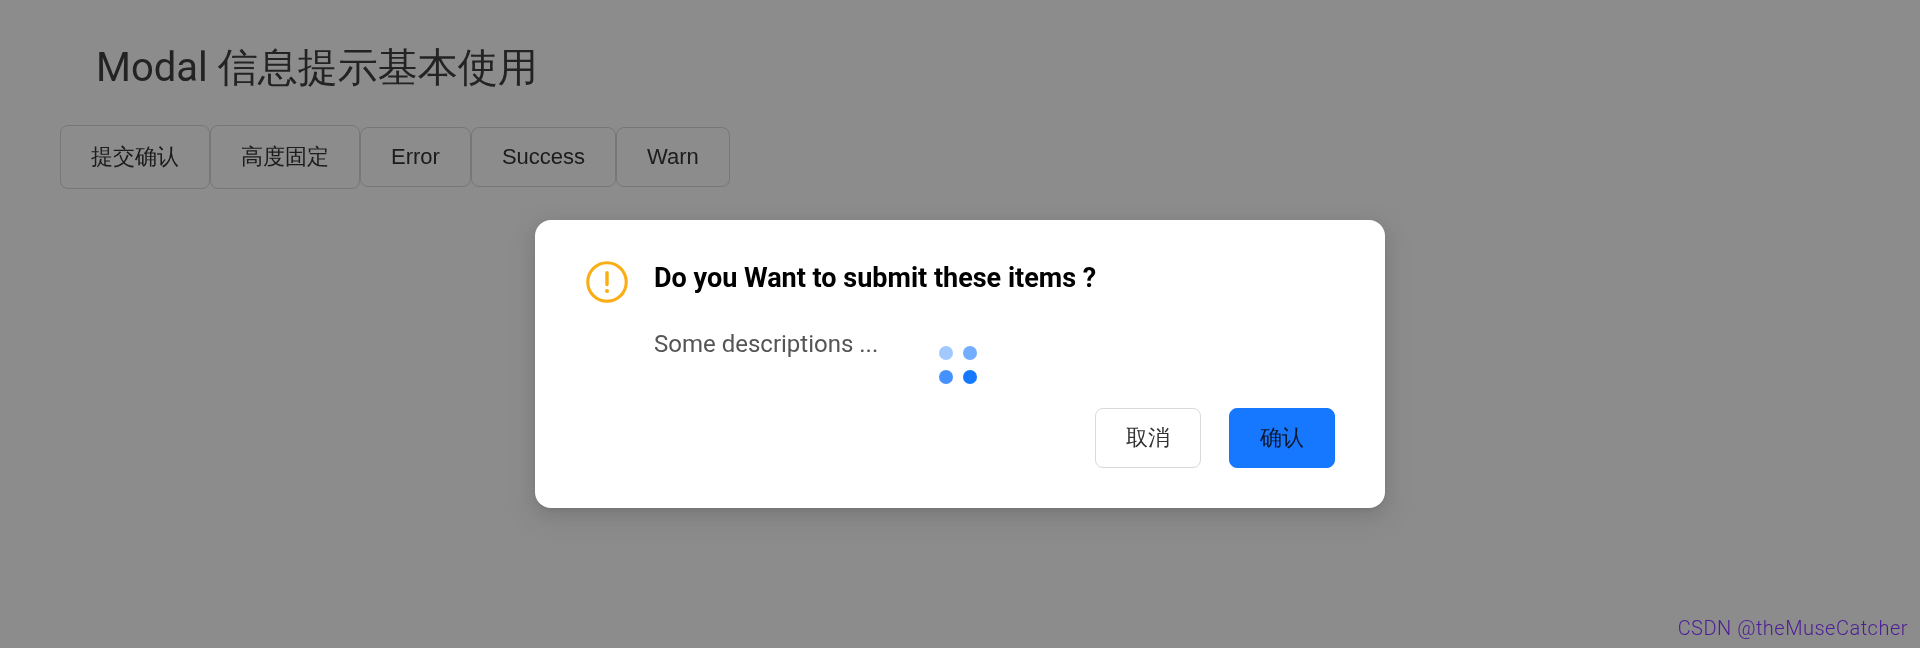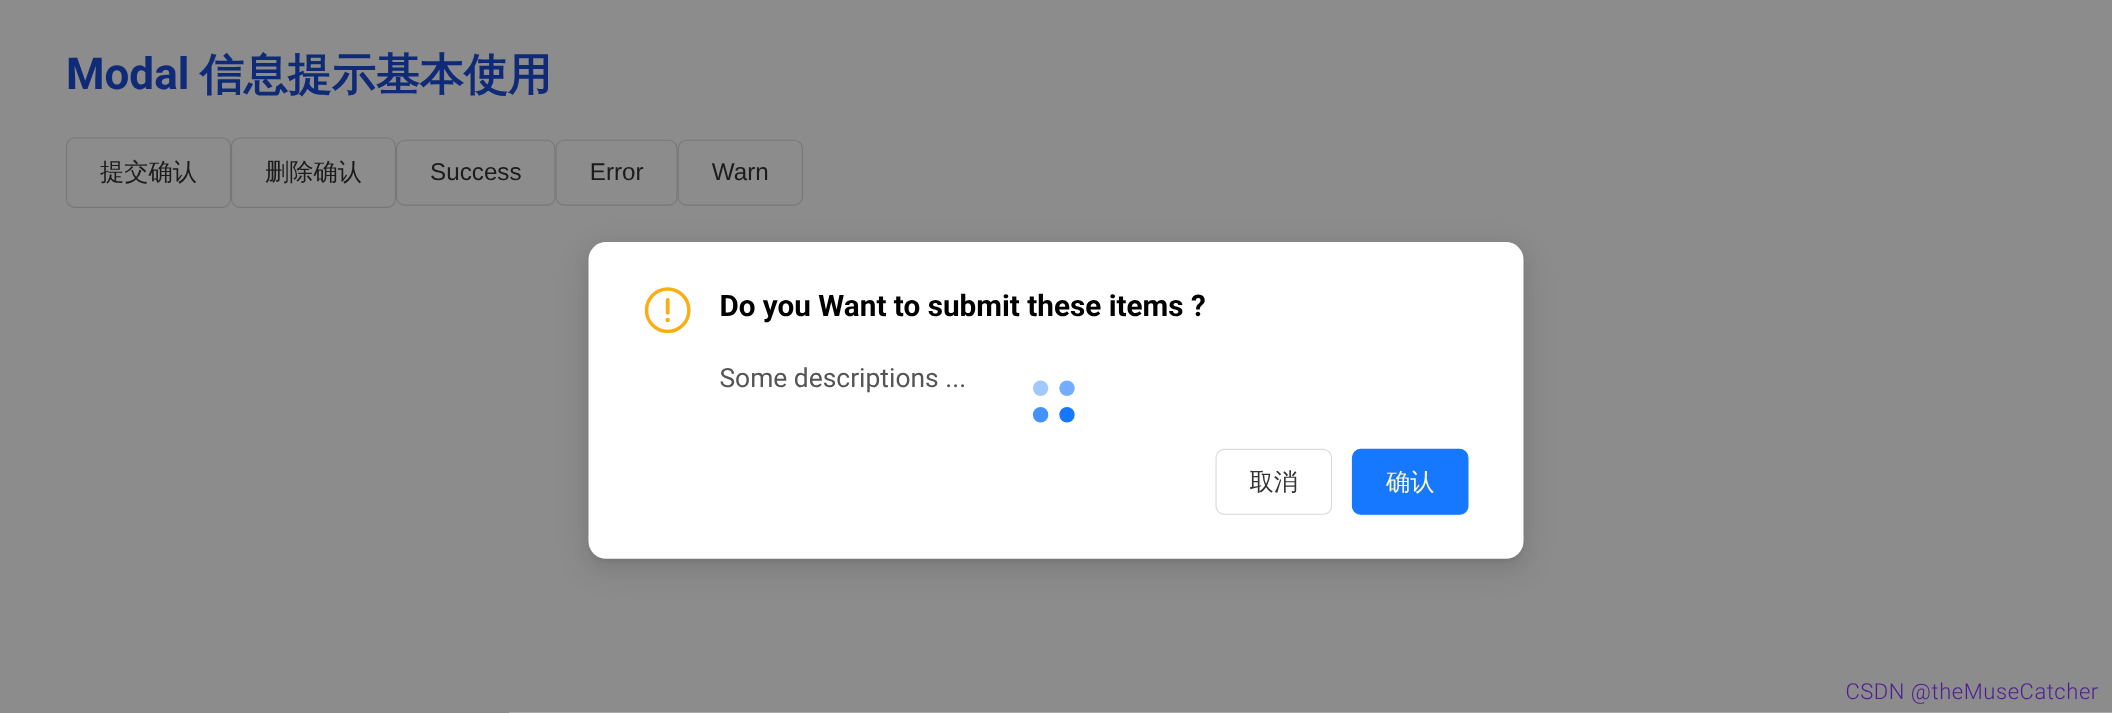--- a/index.html
+++ b/index.html
@@ -13,23 +13,24 @@
       height: 648px;
       background: #ffffff;
       position: relative;
       overflow: hidden;
     }
     .page-content {
       padding: 40px 60px;
     }
     .page-title {
       font-size: 40px;
-      font-weight: 700;
-      color: #1d4ed8;
+      font-weight: 400;
+      color: #404040;
       margin-bottom: 30px;
+      margin-left: 36px;
     }
     .button-row {
       display: flex;
       align-items: center;
     }
     .btn {
       background: #fff;
       border: 1px solid #d9d9d9;
       border-radius: 8px;
       padding: 16px 30px;
@@ -83,35 +84,35 @@
     }
     .modal-description {
       font-size: 24px;
       color: #555;
       margin-bottom: 50px;
       margin-top: 32px;
     }
     .modal-footer {
       display: flex;
       justify-content: flex-end;
-      gap: 18px;
+      gap: 28px;
     }
     .modal-btn {
       padding: 14px 30px;
       font-size: 22px;
       border-radius: 8px;
       cursor: pointer;
       border: 1px solid #d9d9d9;
       background: #fff;
       color: #333;
     }
     .modal-btn-primary {
       background: #1677ff;
       border-color: #1677ff;
-      color: #fef9c3;
+      color: #0f172a;
     }
     .loading-spinner {
       position: absolute;
       top: 51%;
       left: 50%;
       transform: translate(-50%, -50%);
       width: 42px;
       height: 42px;
       display: grid;
       grid-template-columns: 1fr 1fr;
@@ -139,23 +140,23 @@
       letter-spacing: 0.5px;
     }
   </style>
 </head>
 <body>
 
 <div class="page-content">
   <h1 class="page-title">Modal 信息提示基本使用</h1>
   <div class="button-row">
     <button class="btn">提交确认</button>
-    <button class="btn">删除确认</button>
+    <button class="btn">高度固定</button>
+    <button class="btn">Error</button>
     <button class="btn">Success</button>
-    <button class="btn">Error</button>
     <button class="btn">Warn</button>
   </div>
 </div>
 
 <div class="modal-mask">
   <div class="modal">
     <div class="modal-body">
       <div class="modal-icon">
         <svg viewBox="0 0 64 64" fill="none">
           <circle cx="32" cy="32" r="28" stroke="#faad14" stroke-width="4.5"></circle>

